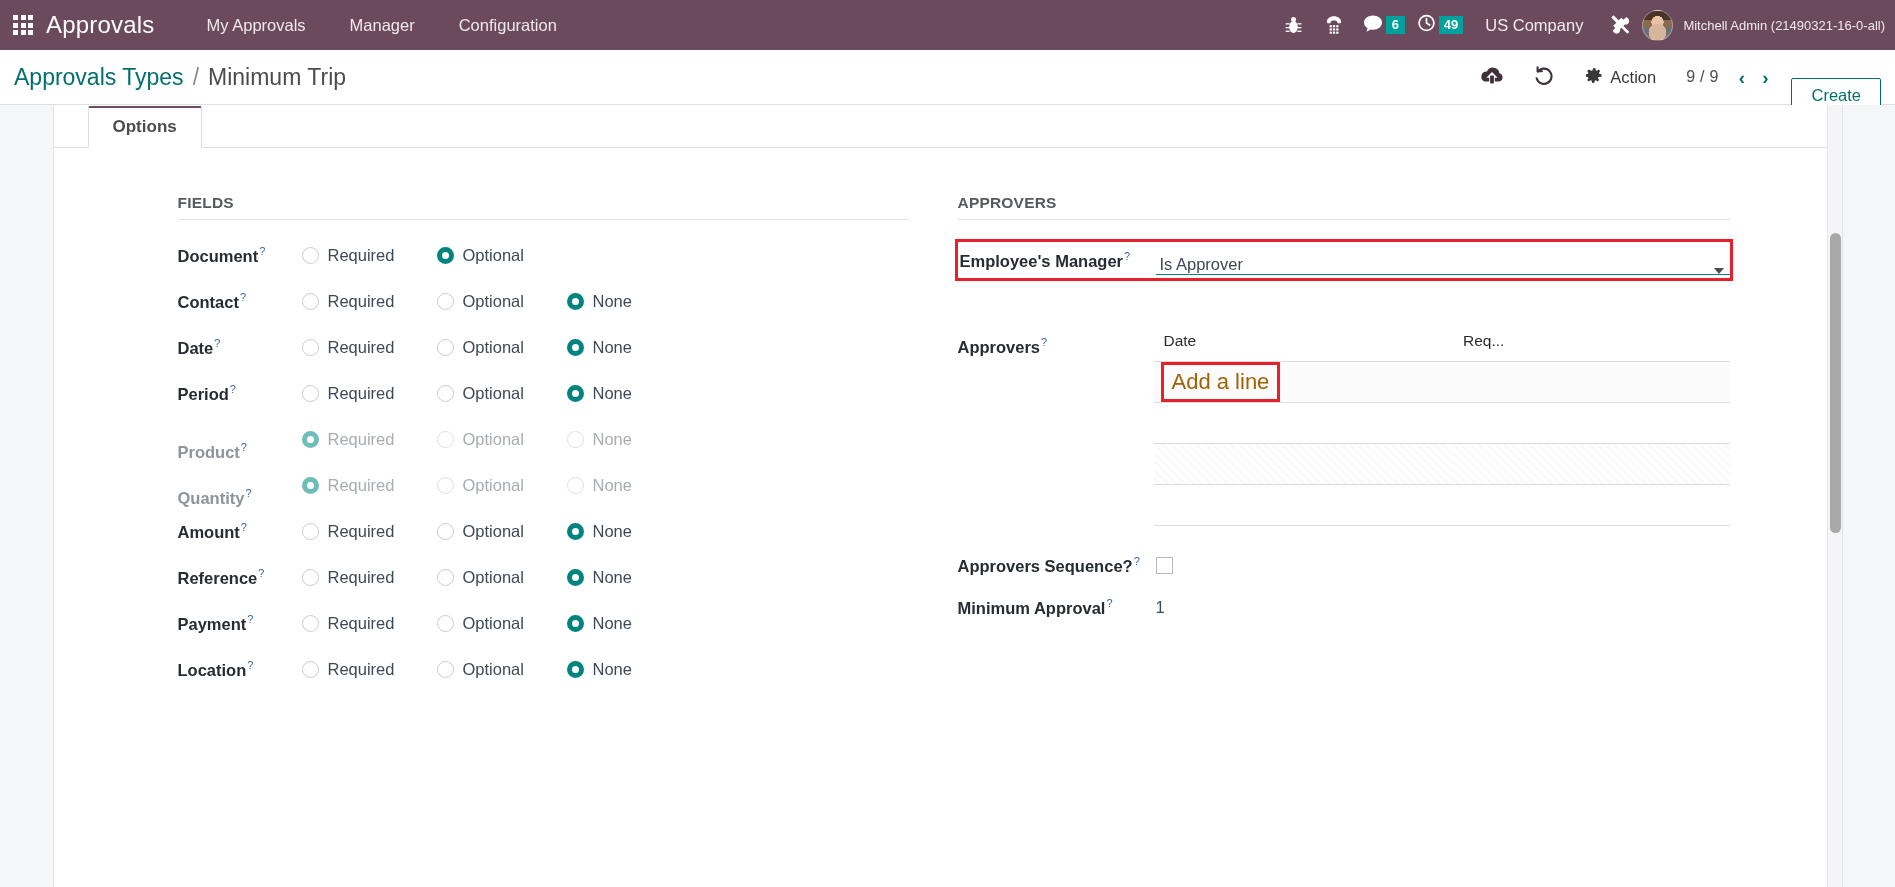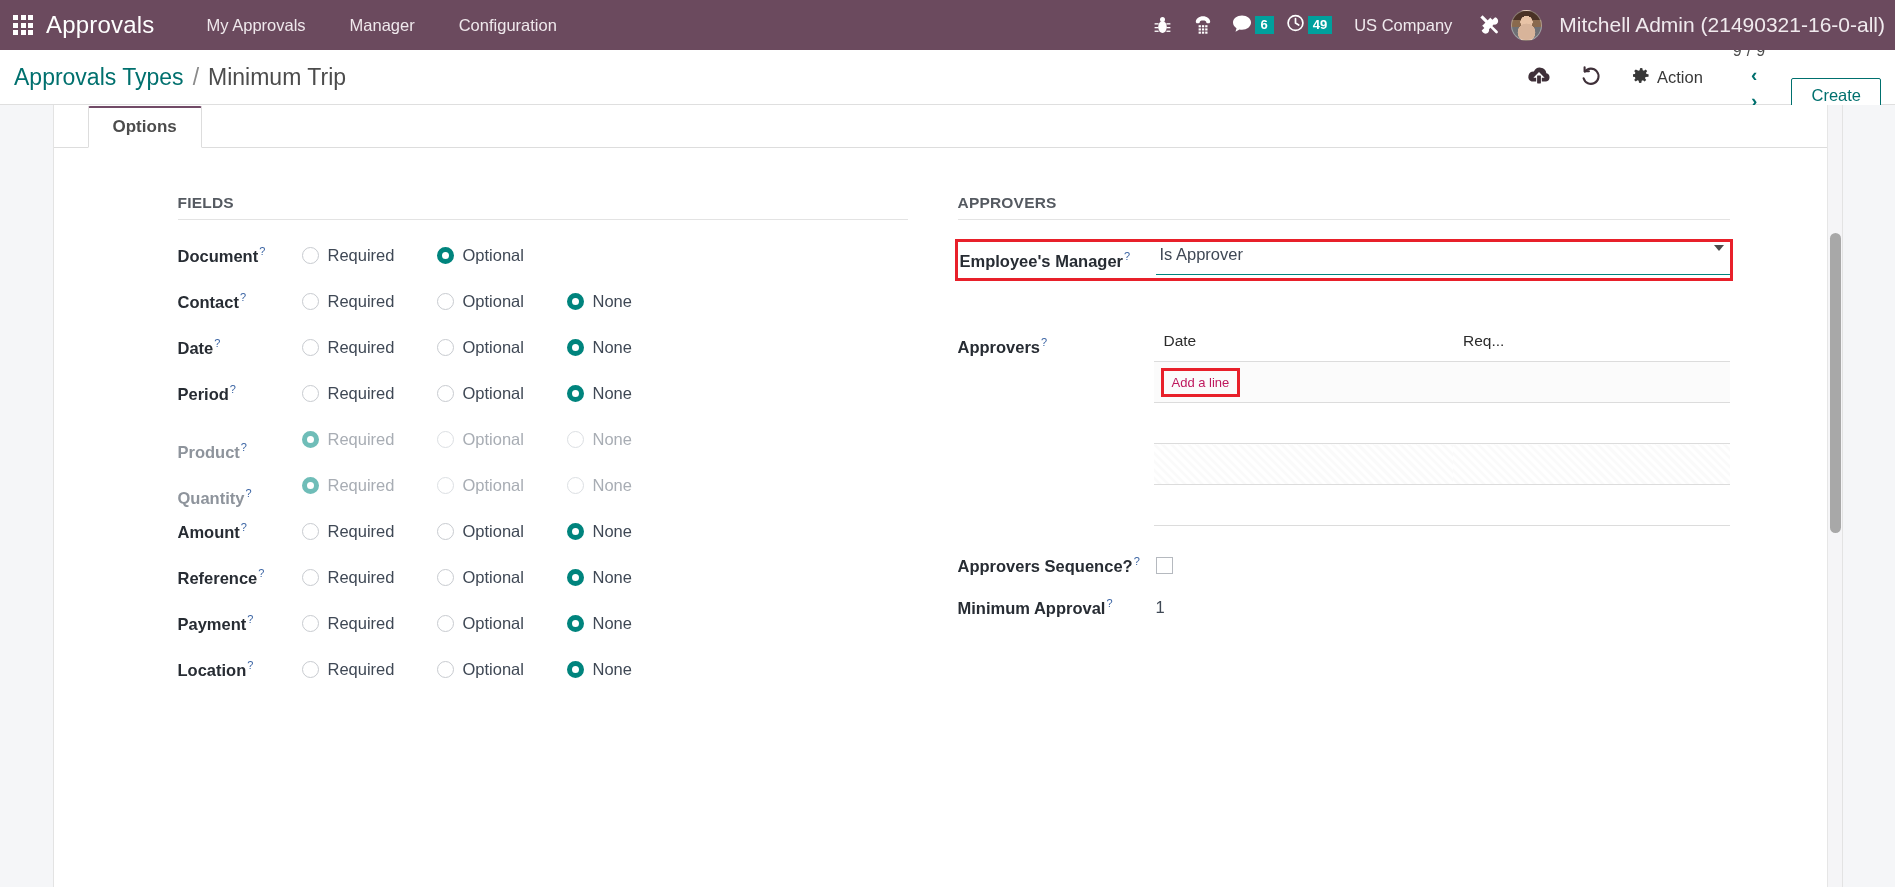--- a/index.html
+++ b/index.html
@@ -58,21 +58,21 @@
   .badge {
     background: #00a09d; color: #fff; font-size: 13px; font-weight: 700;
     padding: 1px 5px 2px; margin-left: 2px; line-height: 15px;
     min-width: 19px; text-align: center;
   }
   .company {
     font-size: 16.5px; color: #f0eaee; padding: 0 18px;
     line-height: 50px; cursor: pointer; white-space: nowrap;
   }
   .username {
-    font-size: 21px; color: #f0eaee; padding-left: 17px; white-space: nowrap;
+    font-size: 13px; color: #f0eaee; padding-left: 10px; white-space: nowrap;
   }
   .user-wrap { display: flex; align-items: center; cursor: pointer; padding-right: 6px; }
   .avatar {
     width: 31px; height: 31px; border-radius: 50%;
     background:
       radial-gradient(circle at 50% 74%, #d8b49a 0 34%, rgba(0,0,0,0) 35%),
       radial-gradient(circle at 50% 38%, #e8c3a6 0 26%, rgba(0,0,0,0) 27%),
       linear-gradient(180deg, #4a3226 0 32%, #8a6a4e 32% 55%, #6e6f74 55% 100%);
     border: 1px solid rgba(255,255,255,.35);
     overflow: hidden; flex: none;
@@ -92,21 +92,21 @@
 
   .cp-right { margin-left: auto; display: flex; align-items: center; gap: 0; }
   .cp-btn {
     display: flex; align-items: center; justify-content: center;
     cursor: pointer; color: #4b3b45;
     height: 34px; padding: 0 14px;
   }
   .action-btn { font-size: 16.5px; color: #383838; gap: 7px; padding: 0 16px; }
   .pager {
     display: flex; align-items: center; font-size: 16px; color: #4c4c4c;
-    padding-left: 14px; gap: 3px; flex-direction: column;
+    padding-left: 14px; gap: 3px;
   }
   .pager .counts { padding-right: 10px; white-space: nowrap; letter-spacing: .3px; }
   .pg-arrow {
     color: #00706e; cursor: pointer; padding: 2px 7px;
     font-size: 19px; line-height: 1; font-weight: 700;
   }
   .create-btn {
     margin-left: 16px; border: 1px solid #00706e; color: #00706e;
     background: #fff; font-size: 16.5px; padding: 7px 19px;
     cursor: pointer; font-family: inherit; border-radius: 2px; margin-top: 36px;
@@ -181,21 +181,21 @@
   .mgr-row {
     display: flex; align-items: center; height: 36px;
     margin-top: 22px; padding-left: 2px;
   }
   .mgr-label {
     font-size: 16.5px; font-weight: 700; color: #272c33;
     white-space: nowrap; width: 196px; flex: none;
   }
   .select-wrap {
     flex: 1; position: relative; border-bottom: 1px solid #00847d;
-    display: flex; align-items: flex-start; height: 30px;
+    display: flex; align-items: flex-end; height: 30px;
   }
   .select-val { font-size: 16.5px; color: #3f4855; padding-left: 4px; }
   .caret {
     margin-left: auto; margin-right: 6px;
     width: 0; height: 0; border-left: 5px solid transparent;
     border-right: 5px solid transparent; border-top: 6px solid #4c4c4c;
   }
 
   .approvers-block { display: flex; margin-top: 54px; }
   .ap-label {
@@ -210,21 +210,21 @@
     border-bottom: 1px solid #dcdcdc; font-weight: 400;
   }
   .o2m th.c-user { width: 52%; }
   .o2m td { border-bottom: 1px solid #dcdcdc; height: 41px; padding: 0 10px; }
   .row-striped td {
     background-image: repeating-linear-gradient(
       45deg, #ffffff 0 3px, #fafafa 3px 6px);
     background-color: #fcfcfc;
   }
   .addline {
-    color: #be185d; font-size: 13px; cursor: pointer;
+    color: #a16207; font-size: 22px; cursor: pointer;
     display: inline-block; padding: 4px 8px;
   }
   .addline-cell { background: #fbfbfb; }
 
   .seq-row { display: flex; align-items: center; height: 42px; margin-top: 18px; }
   .seq-label {
     width: 196px; flex: none; font-size: 16.5px; font-weight: 700; color: #272c33;
     white-space: nowrap;
   }
   .chk {

